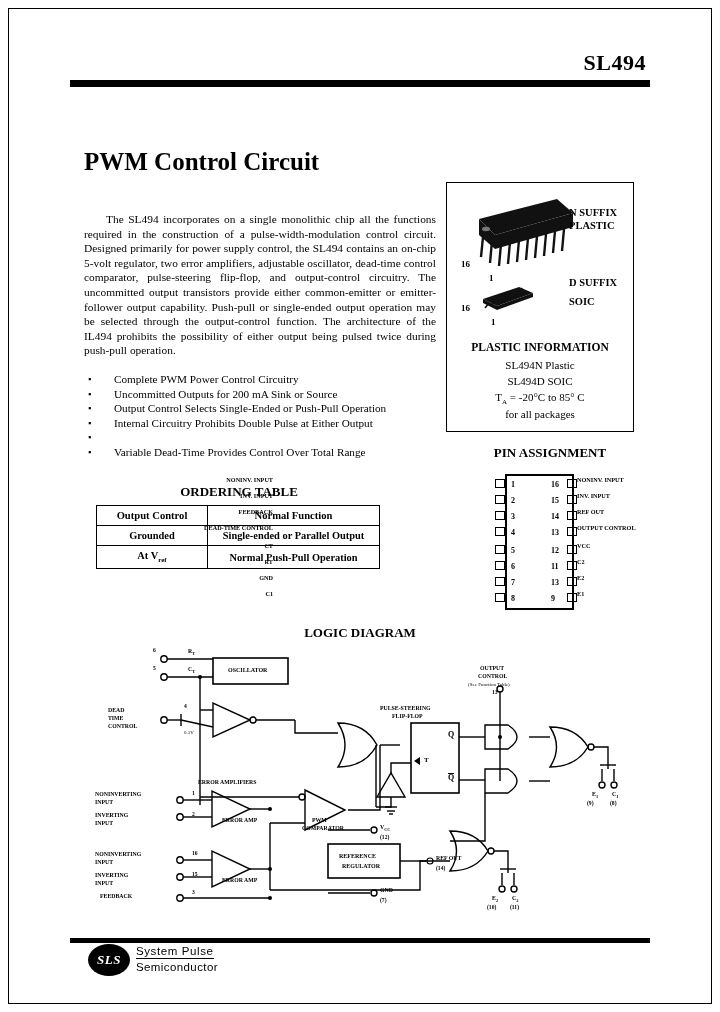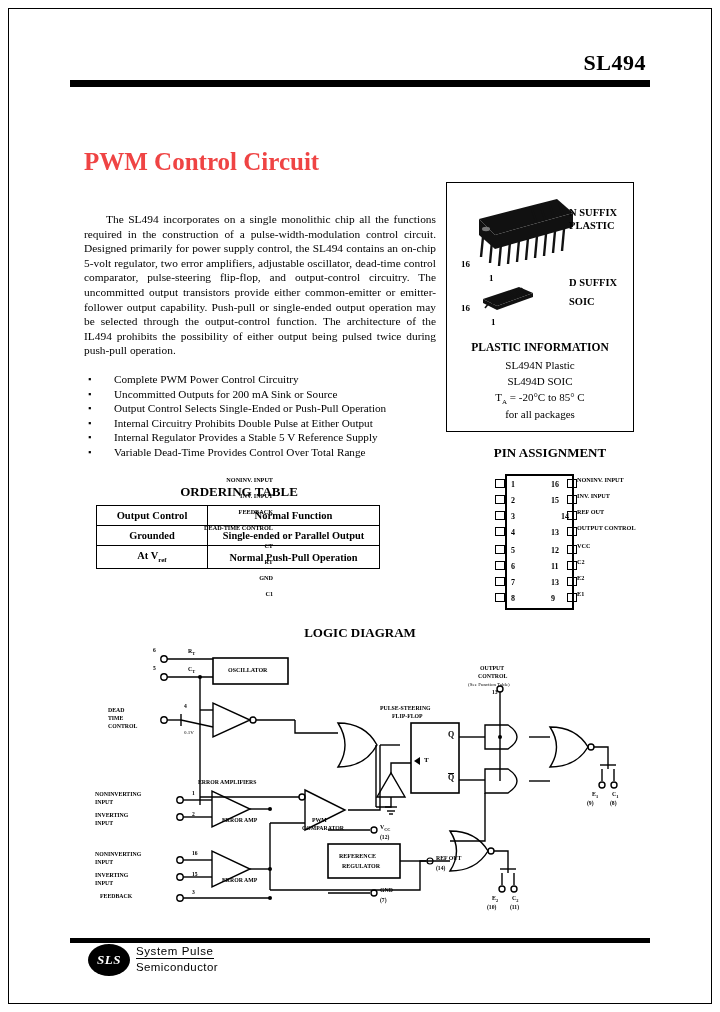--- a/index.html
+++ b/index.html
@@ -16,21 +16,21 @@
   .hdr-part{
     position:absolute;right:74px;top:50px;
     font-weight:bold;font-size:22px;letter-spacing:.5px;color:#000;
   }
   .hdr-rule{
     position:absolute;left:70px;top:80px;width:580px;height:7px;background:#000;
   }
   
   .title{
     position:absolute;left:84px;top:148px;
-    font-weight:bold;font-size:25px;color:#ef4444;letter-spacing:0px;
+    font-weight:bold;font-size:25px;color:#000000;letter-spacing:0px;
   }
   
   .intro{
     position:absolute;left:84px;top:212px;width:352px;
     font-size:11.4px;line-height:14.6px;text-align:justify;color:#000;
   }
   .intro .ind{display:inline-block;width:22px;}
   .features{
     position:absolute;left:88px;top:372px;width:350px;
     font-size:11.2px;line-height:14.6px;color:#000;
@@ -145,21 +145,20 @@
     <div class="row">
         <span class="bul">▪</span>
         <span>Output Control Selects Single-Ended or Push-Pull Operation</span>
       </div>
     <div class="row">
         <span class="bul">▪</span>
         <span>Internal Circuitry Prohibits Double Pulse at Either Output</span>
       </div>
     <div class="row">
         <span class="bul">▪</span>
-        <span>Internal Regulator Provides a Stable 5  V Reference Supply</span>
       </div>
     <div class="row">
         <span class="bul">▪</span>
         <span>Variable Dead-Time Provides Control Over Total Range</span>
       </div>
   </div>
 
   <div class="pkgbox">
 
     <svg class="dip" viewBox="0 0 120 78">
@@ -290,21 +289,21 @@
         <div class="pa-num" style="left:126px;top:1px;">16</div>
         <div class="pa-lead" style="left:142px;top:3px;"></div>
         <div class="pa-rname">NONINV. INPUT</div>
       </div>
     <div class="pa-row" style="top:22px;">
         <div class="pa-num" style="left:126px;top:1px;">15</div>
         <div class="pa-lead" style="left:142px;top:3px;"></div>
         <div class="pa-rname">INV. INPUT</div>
       </div>
     <div class="pa-row" style="top:38px;">
-        <div class="pa-num" style="left:136px;top:1px;">14</div>
+        <div class="pa-num" style="left:126px;top:1px;">14</div>
         <div class="pa-lead" style="left:142px;top:3px;"></div>
         <div class="pa-rname">REF OUT</div>
       </div>
     <div class="pa-row" style="top:54px;">
         <div class="pa-num" style="left:126px;top:1px;">13</div>
         <div class="pa-lead" style="left:142px;top:3px;"></div>
         <div class="pa-rname">OUTPUT CONTROL</div>
       </div>
     <div class="pa-row" style="top:72px;">
         <div class="pa-num" style="left:126px;top:1px;">12</div>

